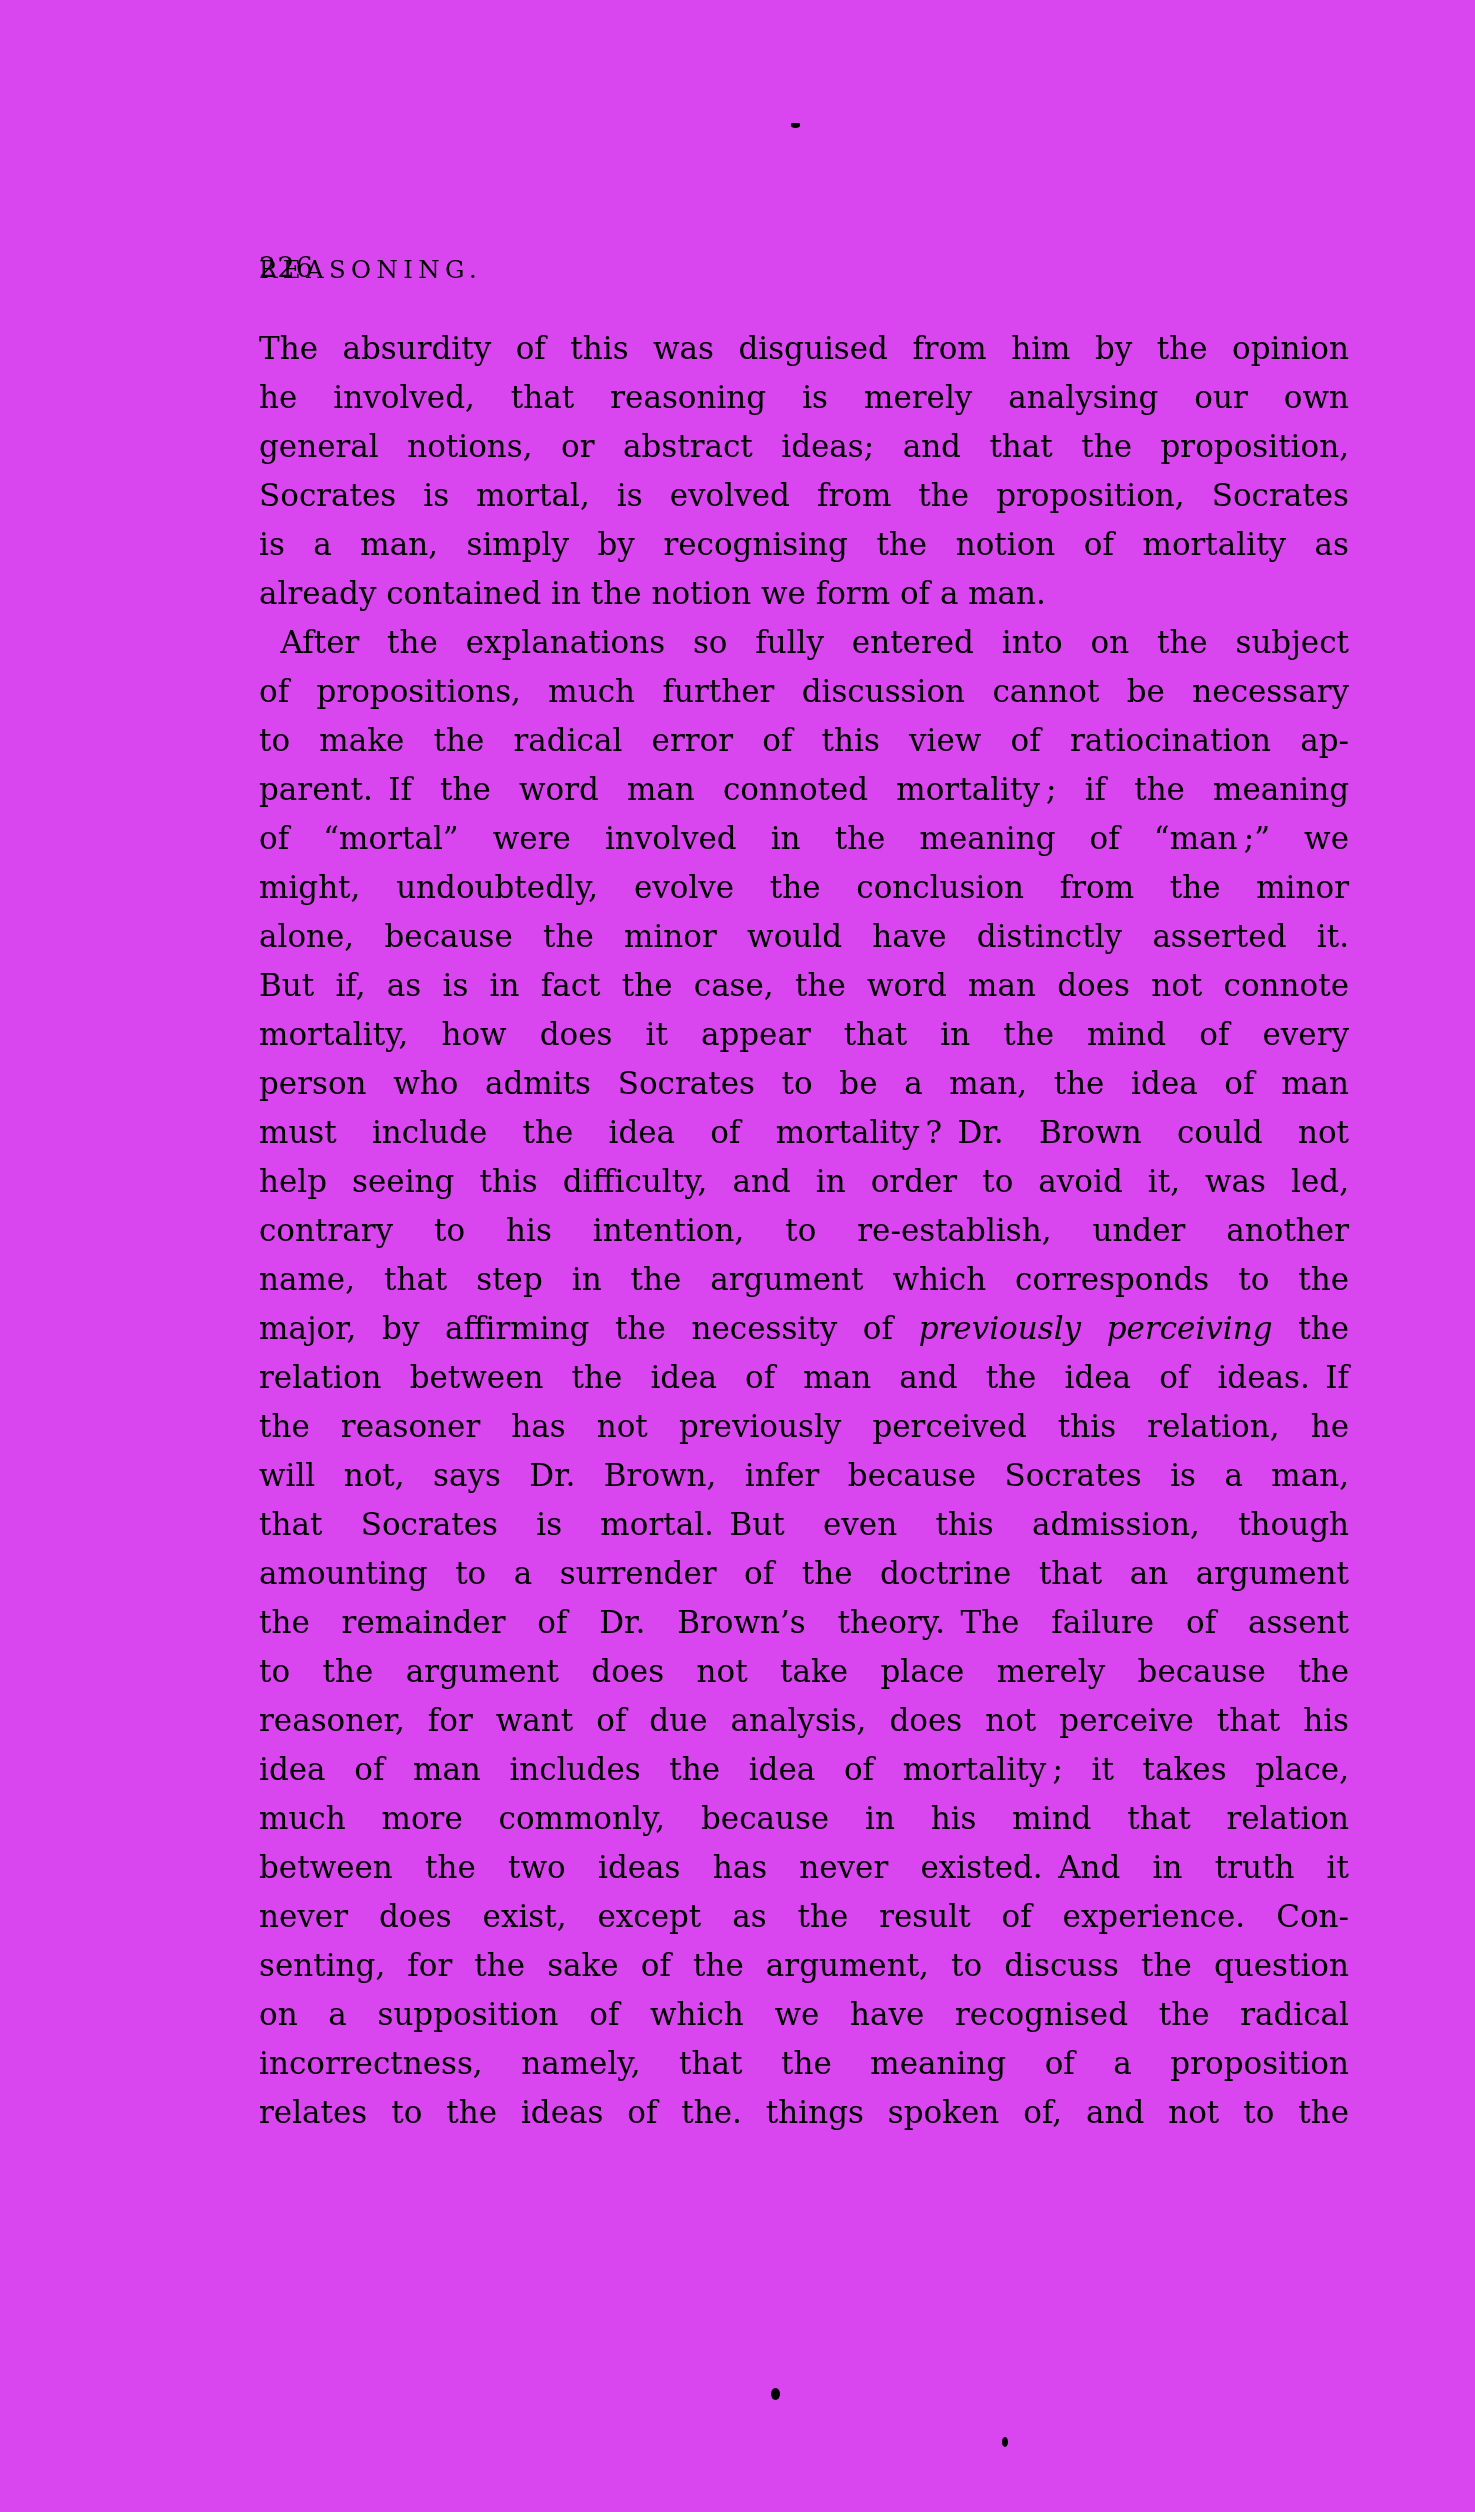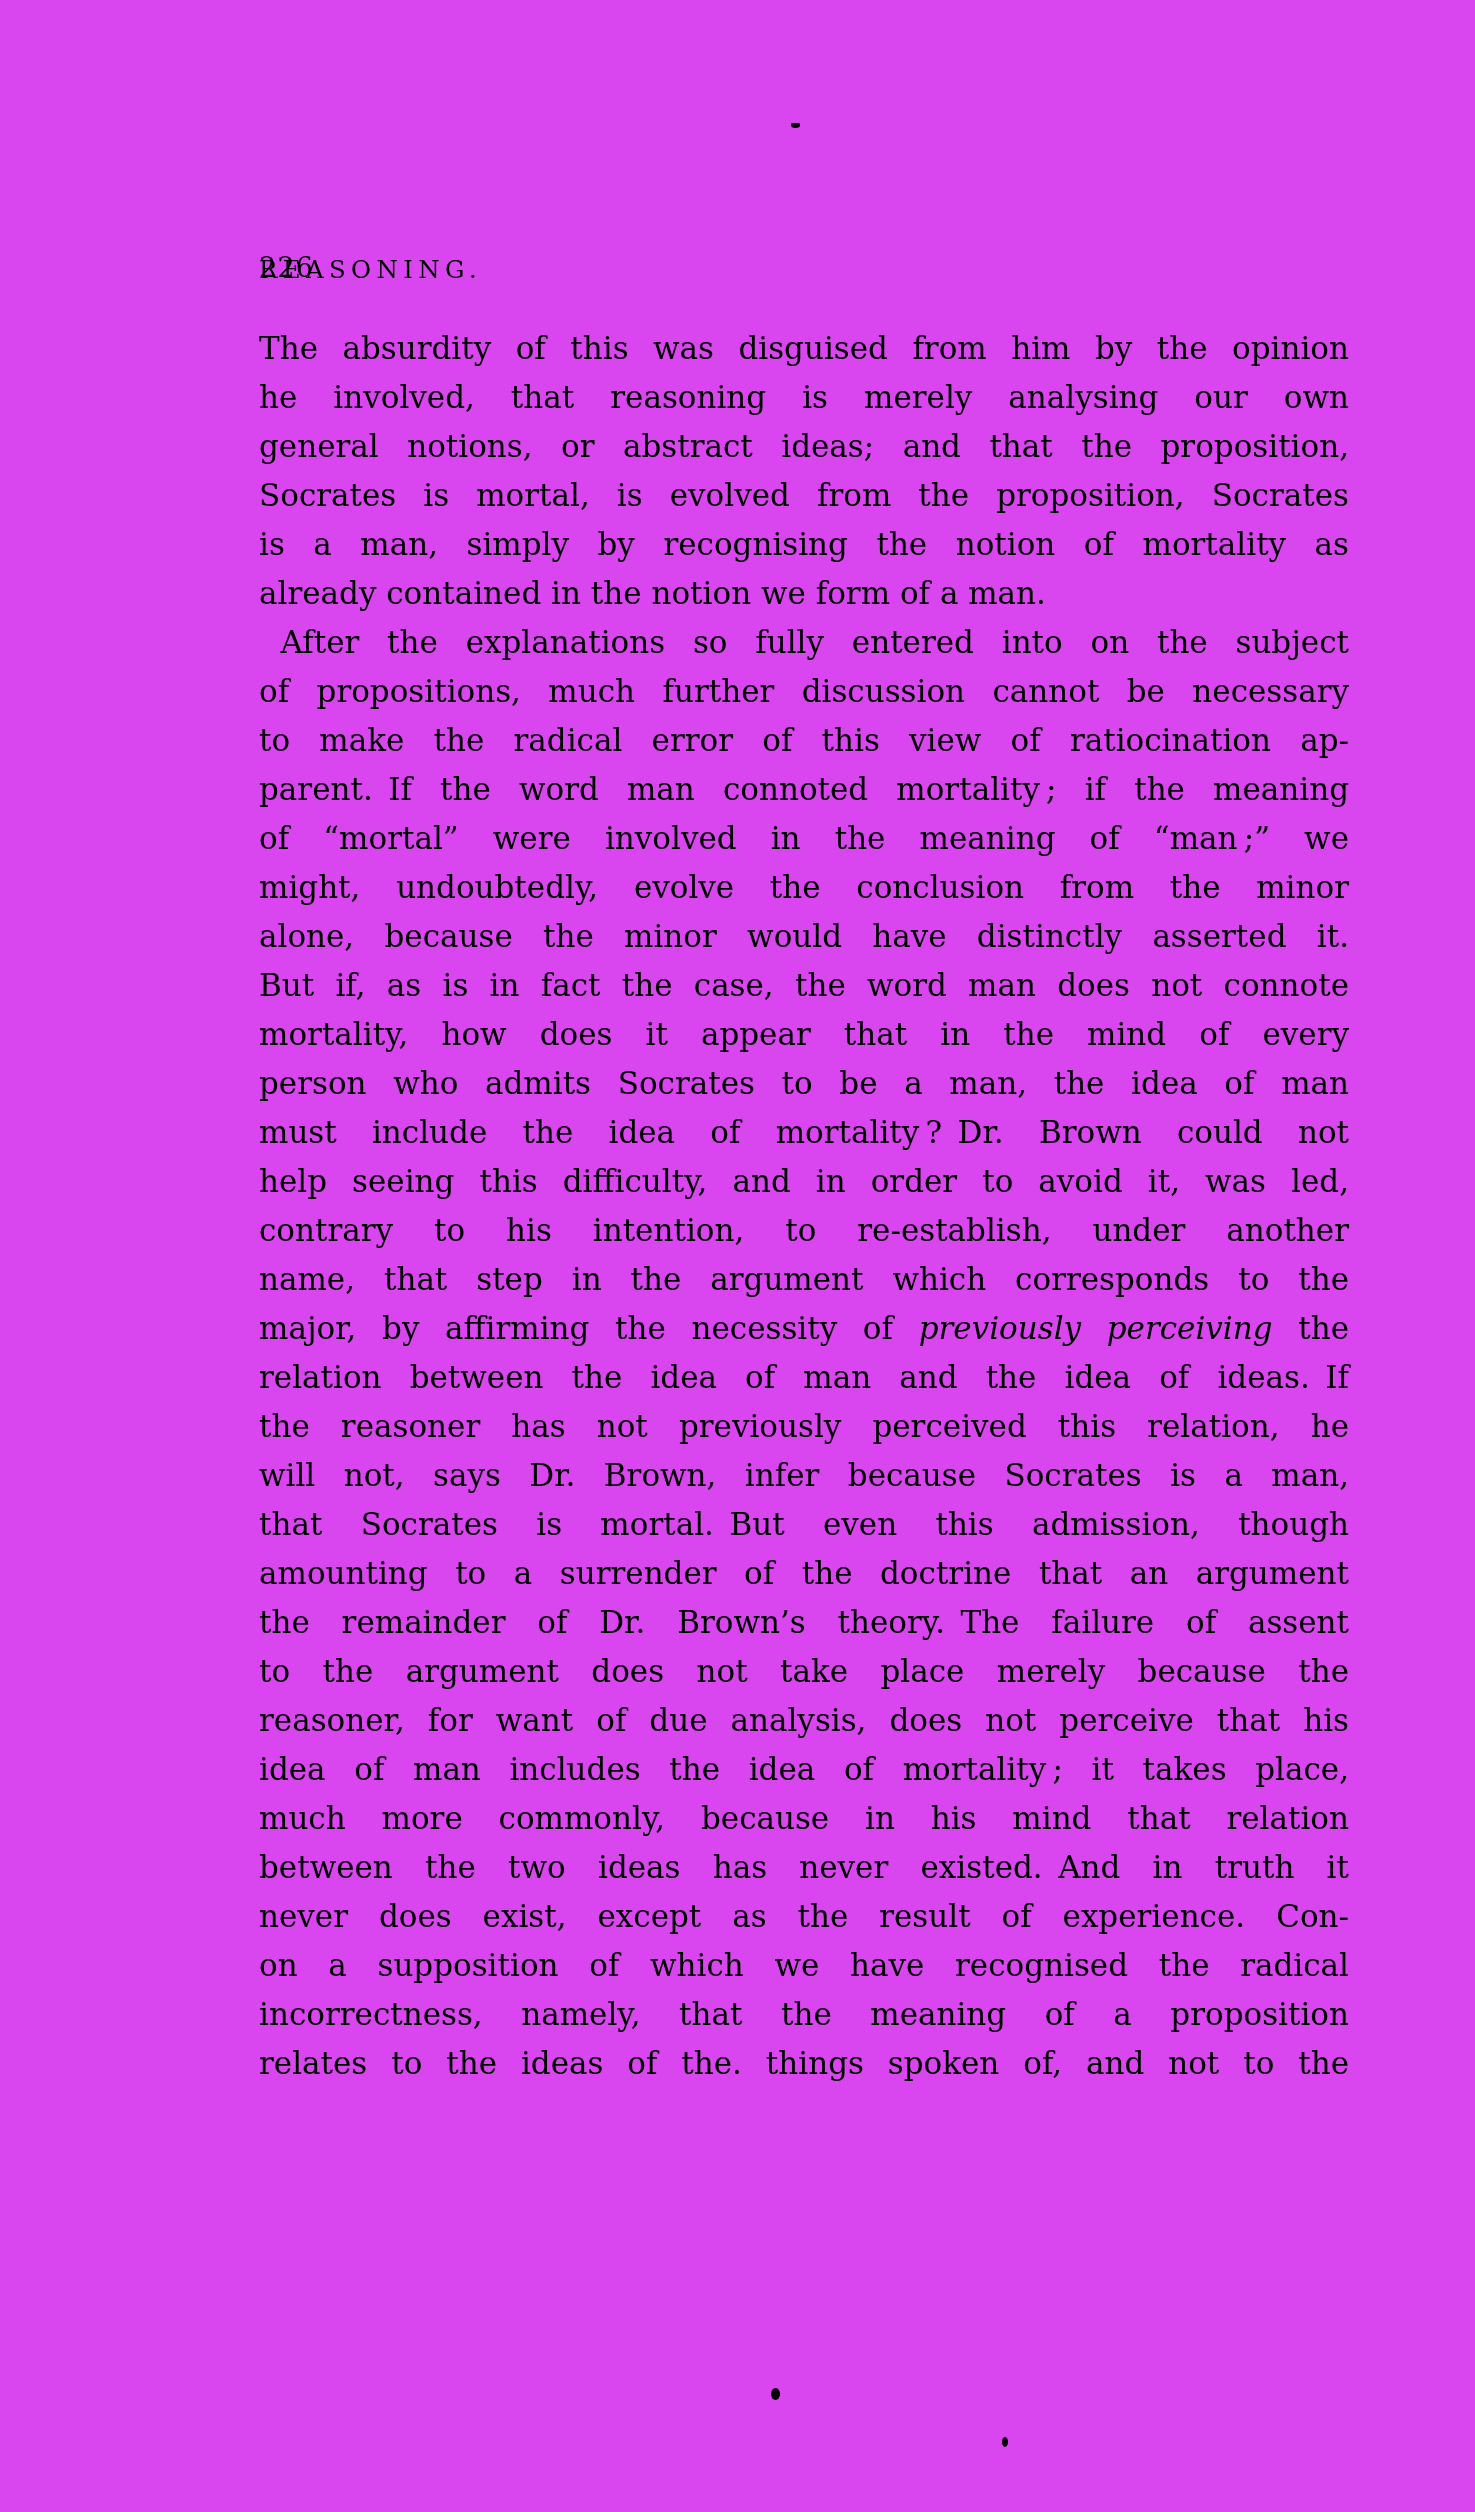--- a/index.html
+++ b/index.html
@@ -106,20 +106,21 @@
       <div class="line">will not, says Dr. Brown, infer because Socrates is a man,</div>
       <div class="line">that Socrates is mortal. But even this admission, though</div>
       <div class="line">amounting to a surrender of the doctrine that an argument</div>
       <div class="line">the remainder of Dr. Brown’s theory. The failure of assent</div>
       <div class="line">to the argument does not take place merely because the</div>
       <div class="line">reasoner, for want of due analysis, does not perceive that his</div>
       <div class="line">idea of man includes the idea of mortality ; it takes place,</div>
       <div class="line">much more commonly, because in his mind that relation</div>
       <div class="line">between the two ideas has never existed. And in truth it</div>
       <div class="line">never does exist, except as the result of experience.  Con-</div>
+      <div class="line">senting, for the sake of the argument, to discuss the question</div>
       <div class="line">on a supposition of which we have recognised the radical</div>
       <div class="line">incorrectness, namely, that the meaning of a proposition</div>
       <div class="line">relates to the ideas of the. things spoken of, and not to the</div>
     </div>
 
   <div class="speck top-speck"></div>
   <div class="speck bottom-speck-1"></div>
   <div class="speck bottom-speck-2"></div>
 
 </div>

